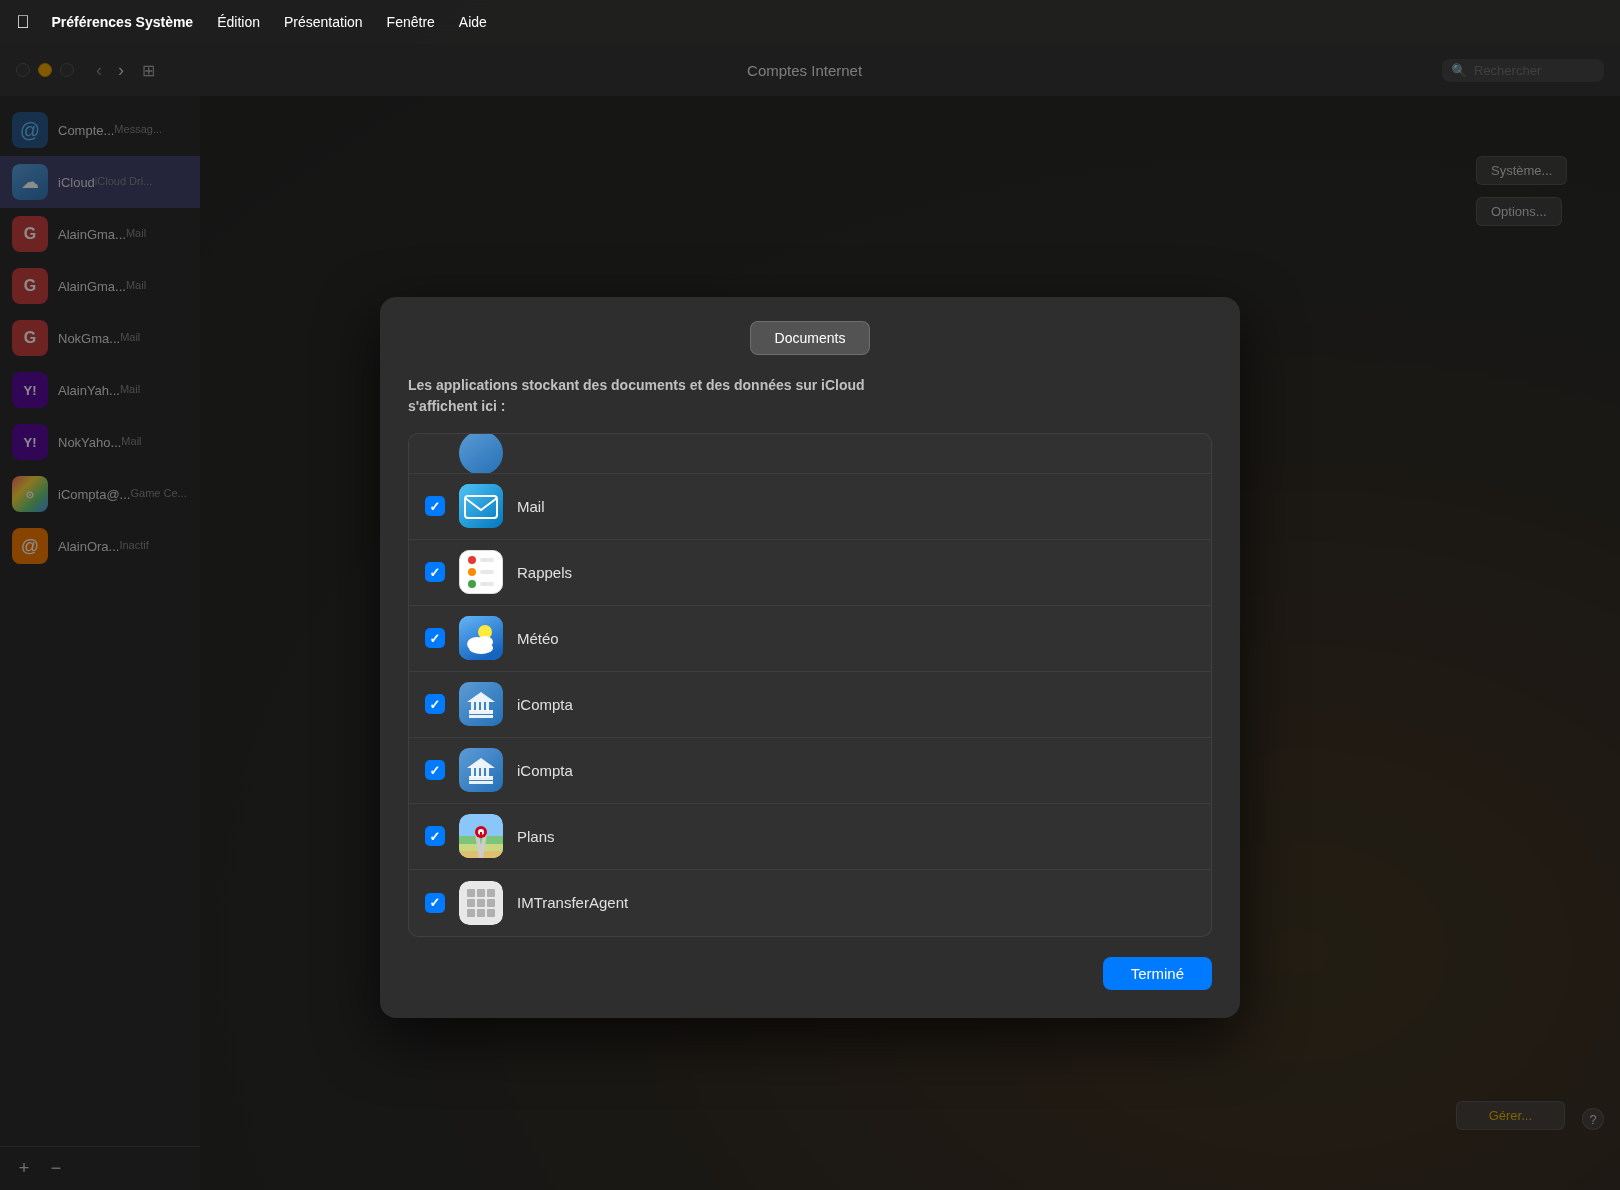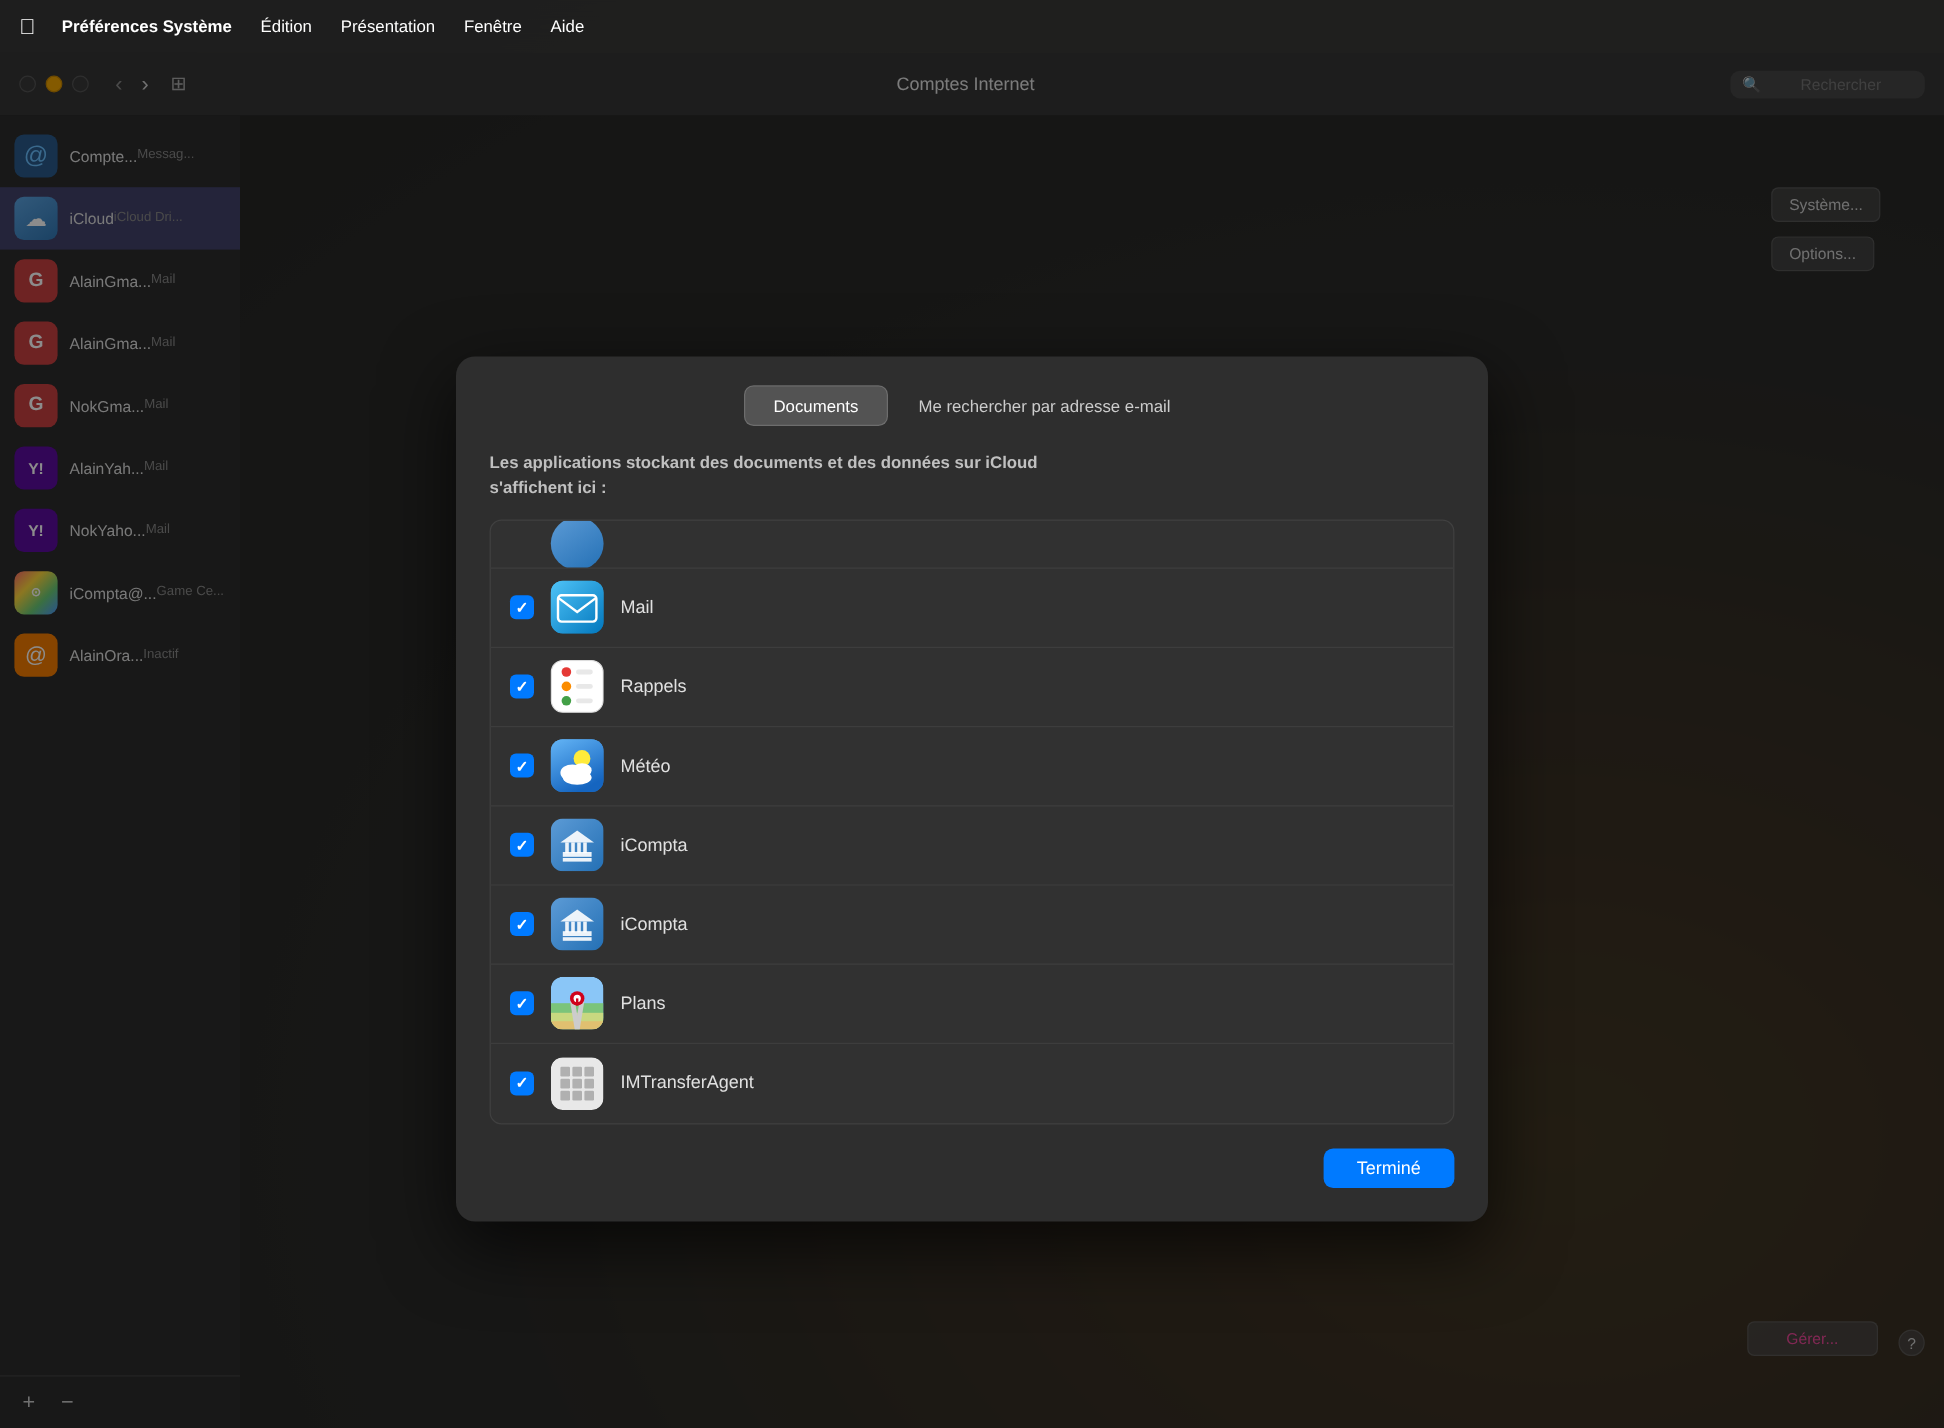--- a/index.html
+++ b/index.html
@@ -141,21 +141,20 @@
       font-size: 13px;
     }
 
     .search-bar input {
       background: transparent;
       border: none;
       outline: none;
       color: #aaa;
       font-size: 13px;
       width: 120px;
-      text-align: center;
     }
 
     
     .sidebar {
       position: absolute;
       top: 96px;
       left: 0;
       width: 200px;
       bottom: 0;
       background: rgba(45, 45, 45, 0.9);
@@ -612,29 +611,28 @@
   <div class="sidebar-controls">
     <span class="ctrl-btn">+</span>
     <span class="ctrl-btn">−</span>
   </div>
 </div>
 
 <div class="right-panel" style="position:absolute;top:96px;right:0;width:160px;">
   <button class="action-btn">Système...</button>
   <button class="action-btn">Options...</button>
 </div>
-<button class="manage-btn" style="position:absolute;bottom:60px;right:55px;z-index:6;background:rgba(80,80,80,0.6);border:1px solid rgba(120,120,120,0.4);border-radius:6px;color:#ec4899;font-size:13px;padding:6px 32px;cursor:pointer;">Gérer...</button>
+<button class="manage-btn" style="position:absolute;bottom:60px;right:55px;z-index:6;background:rgba(80,80,80,0.6);border:1px solid rgba(120,120,120,0.4);border-radius:6px;color:#eab308;font-size:13px;padding:6px 32px;cursor:pointer;">Gérer...</button>
 <div class="help-btn" style="position:absolute;bottom:60px;right:16px;z-index:6;">?</div>
 
 <div class="modal-overlay">
   <div class="modal">
 
     <div class="modal-tabs">
       <div class="modal-tab active">Documents</div>
-      <div class="modal-tab">Me rechercher par adresse e-mail</div>
     </div>
 
     <p class="modal-description">Les applications stockant des documents et des données sur iCloud<br>s'affichent ici :</p>
 
     <div class="app-list-container">
       <div class="app-list-scroll">
 
         <div class="app-list-partial">
           <div style="width:20px;height:20px;flex-shrink:0;"></div>
           <div style="width:44px;height:44px;border-radius:50%;background:linear-gradient(145deg,#5c9bd6,#2470b5);flex-shrink:0;"></div>

